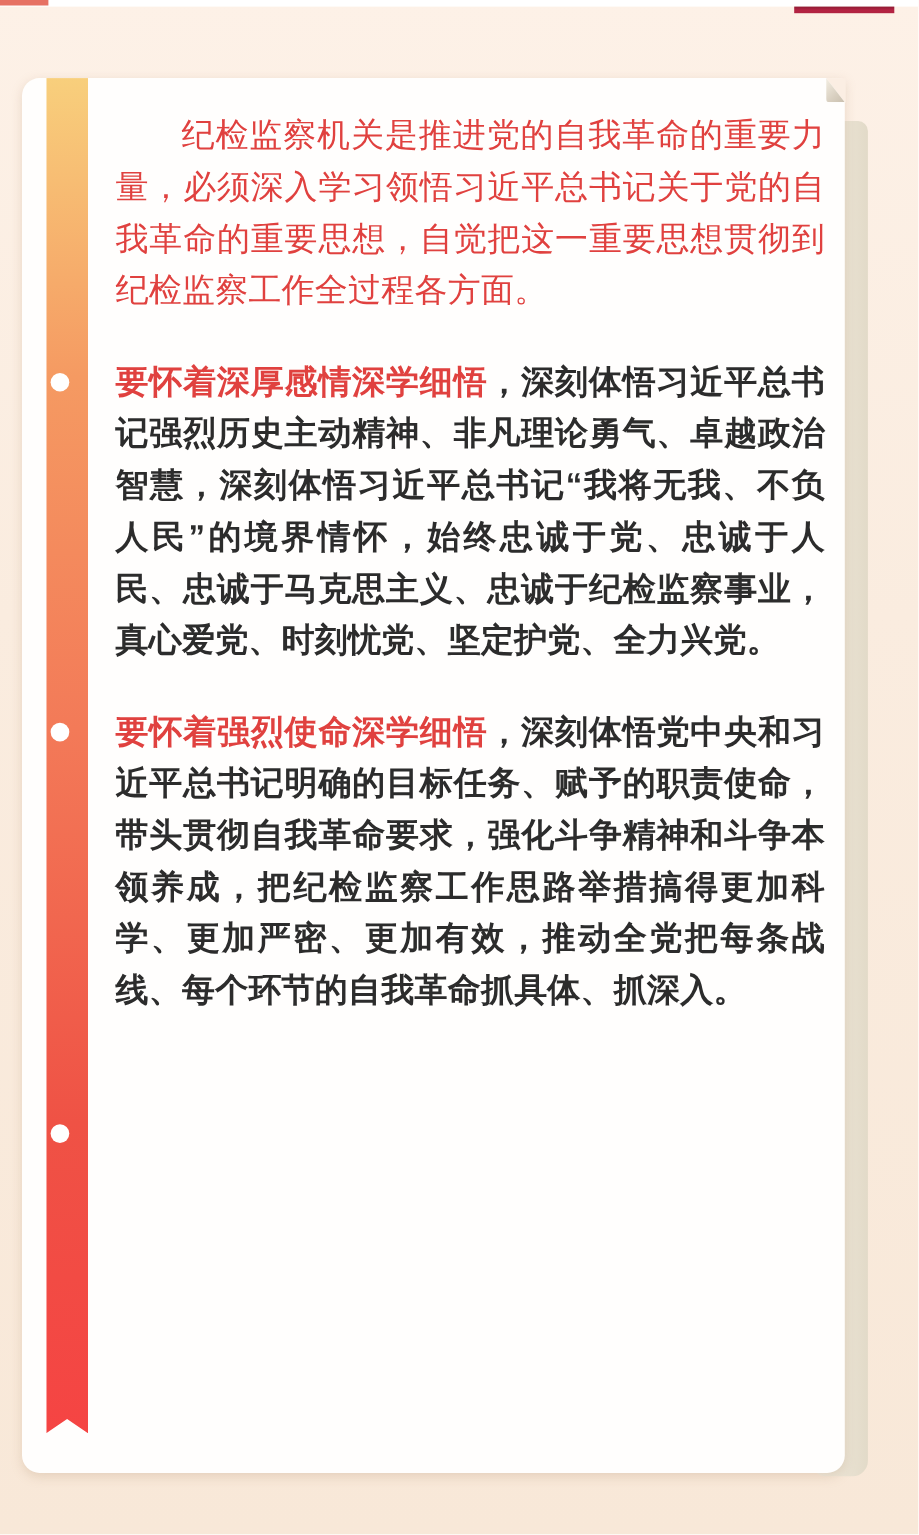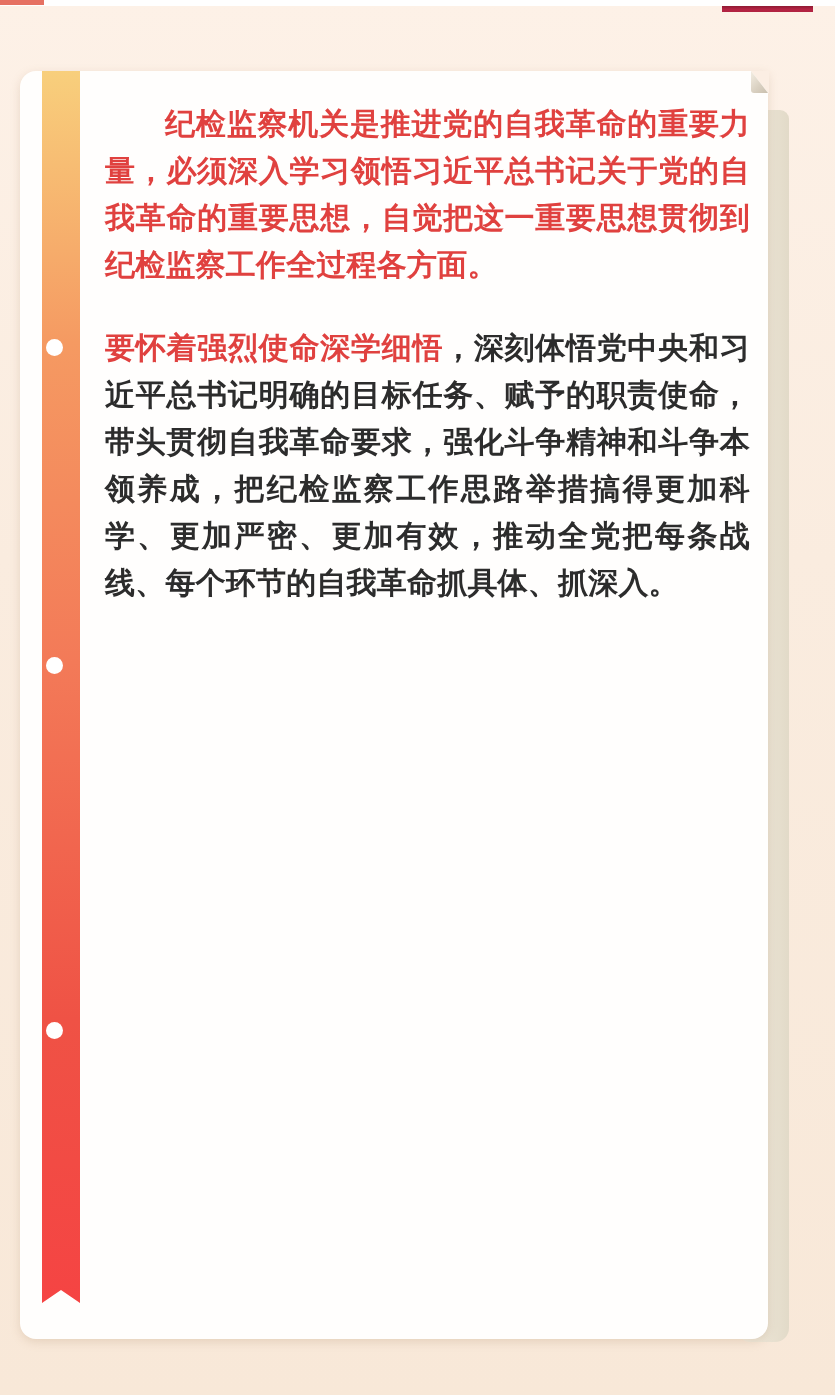--- a/index.html
+++ b/index.html
@@ -63,21 +63,21 @@
   .dot-3{top:1022px;}
   .text-block{
     position:absolute;left:105px;top:100px;width:645px;
     font-size:30px;line-height:47px;letter-spacing:.2px;
     color:#2c2c2c;font-weight:600;
     text-align:justify;
   }
   .text-block p{margin:0 0 36px 0;}
   .text-block p:last-child{margin-bottom:12px;}
   p.intro{
-    color:#e0413f;font-weight:700;
+    color:#e0413f;font-weight:400;
     text-indent:2em;
   }
   .lead{
     color:#e0413f;font-weight:800;
   }
 </style>
 </head>
 <body>
 
 <div class="page">
@@ -92,16 +92,17 @@
   <div class="fold-cut"></div>
   <div class="fold-flap"></div>
 
   <div class="ribbon"></div>
   <div class="dot dot-1"></div>
   <div class="dot dot-2"></div>
   <div class="dot dot-3"></div>
 
   <div class="text-block">
     <p class="intro">纪检监察机关是推进党的自我革命的重要力量，必须深入学习领悟习近平总书记关于党的自我革命的重要思想，自觉把这一重要思想贯彻到纪检监察工作全过程各方面。</p>
+    <p class="bullet"><span class="lead">要怀着深厚感情深学细悟</span><span class="rest">，深刻体悟习近平总书记强烈历史主动精神、非凡理论勇气、卓越政治智慧，深刻体悟习近平总书记“我将无我、不负人民”的境界情怀，始终忠诚于党、忠诚于人民、忠诚于马克思主义、忠诚于纪检监察事业，真心爱党、时刻忧党、坚定护党、全力兴党。</span></p>
     <p class="bullet"><span class="lead">要怀着强烈使命深学细悟</span><span class="rest">，深刻体悟党中央和习近平总书记明确的目标任务、赋予的职责使命，带头贯彻自我革命要求，强化斗争精神和斗争本领养成，把纪检监察工作思路举措搞得更加科学、更加严密、更加有效，推动全党把每条战线、每个环节的自我革命抓具体、抓深入。</span></p>
   </div>
 
 </div>
 
 </body></html>

